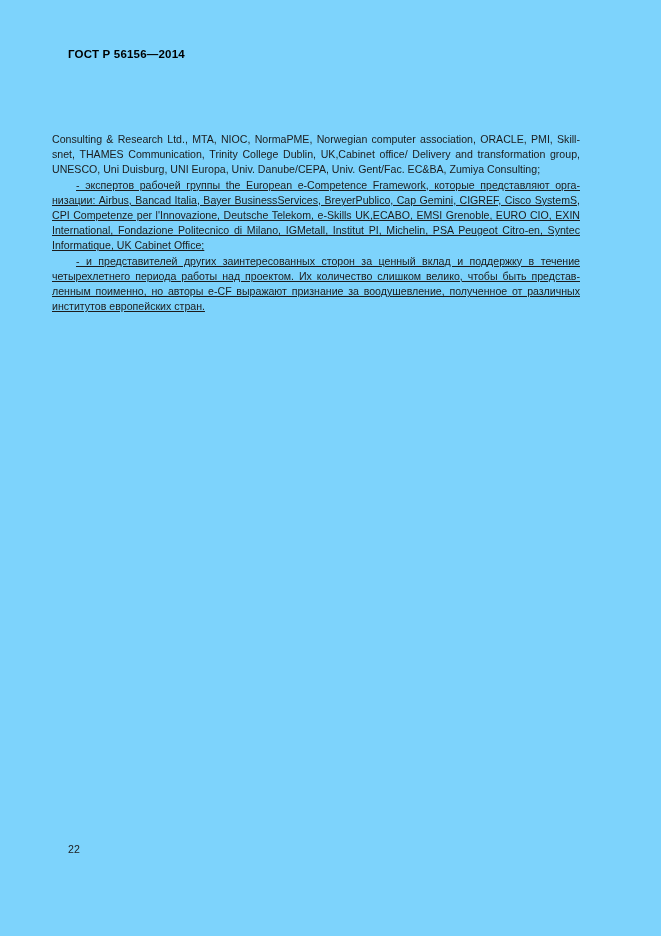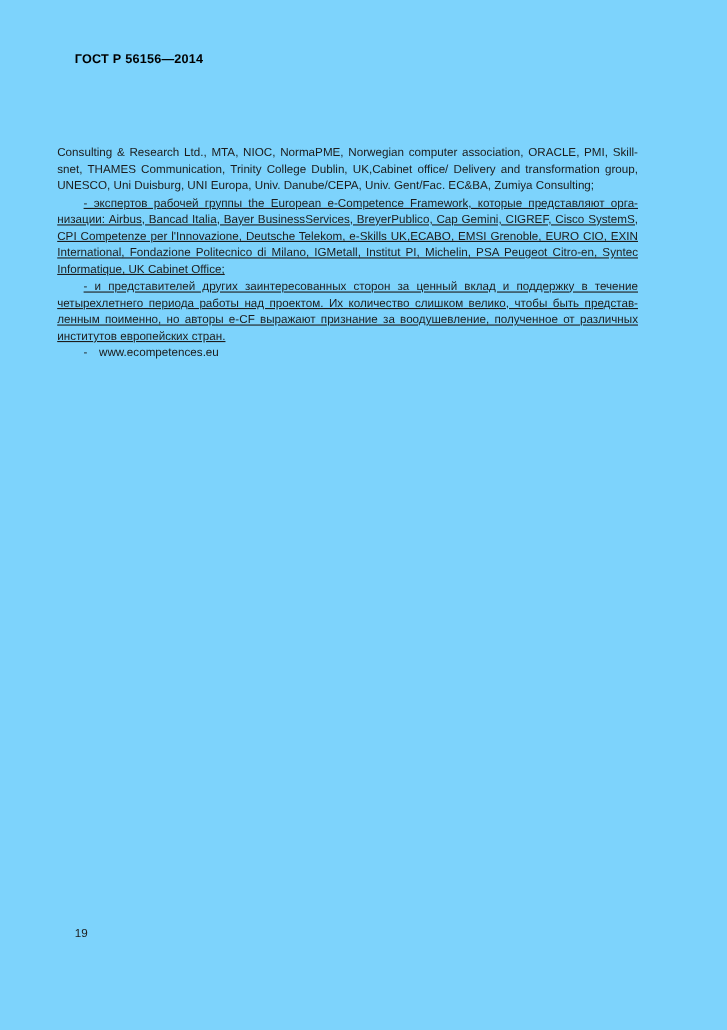--- a/index.html
+++ b/index.html
@@ -68,20 +68,17 @@
 <body>
 
 <div class="page">
 
   <div class="header">ГОСТ Р 56156—2014</div>
 
   <div class="content">
     <p class="para">Consulting &amp; Research Ltd., MTA, NIOC, NormaPME, Norwegian computer association, ORACLE, PMI, Skill-snet, THAMES Communication, Trinity College Dublin, UK,Cabinet office/ Delivery and transformation group, UNESCO, Uni Duisburg, UNI Europa, Univ. Danube/CEPA, Univ. Gent/Fac. EC&amp;BA, Zumiya Consulting;</p>
     <p class="para indent">- экспертов рабочей группы the European e-Competence Framework, которые представляют орга-низации: Airbus, Bancad Italia, Bayer BusinessServices, BreyerPublico, Cap Gemini, CIGREF, Cisco SystemS, CPI Competenze per l'Innovazione, Deutsche Telekom, e-Skills UK,ECABO, EMSI Grenoble, EURO CIO, EXIN International, Fondazione Politecnico di Milano, IGMetall, Institut PI, Michelin, PSA Peugeot Citro-en, Syntec Informatique, UK Cabinet Office;</p>
     <p class="para indent">- и представителей других заинтересованных сторон за ценный вклад и поддержку в течение четырехлетнего периода работы над проектом. Их количество слишком велико, чтобы быть представ-ленным поименно, но авторы e-CF выражают признание за воодушевление, полученное от различных институтов европейских стран.</p>
-    <p class="dashline">
-      <span class="dash">-</span><span>www.ecompetences.eu</span>
-    </p>
   </div>
 
-  <div class="footer-page">19</div>
+  <div class="footer-page">22</div>
 
 </div>
 
 </body></html>

